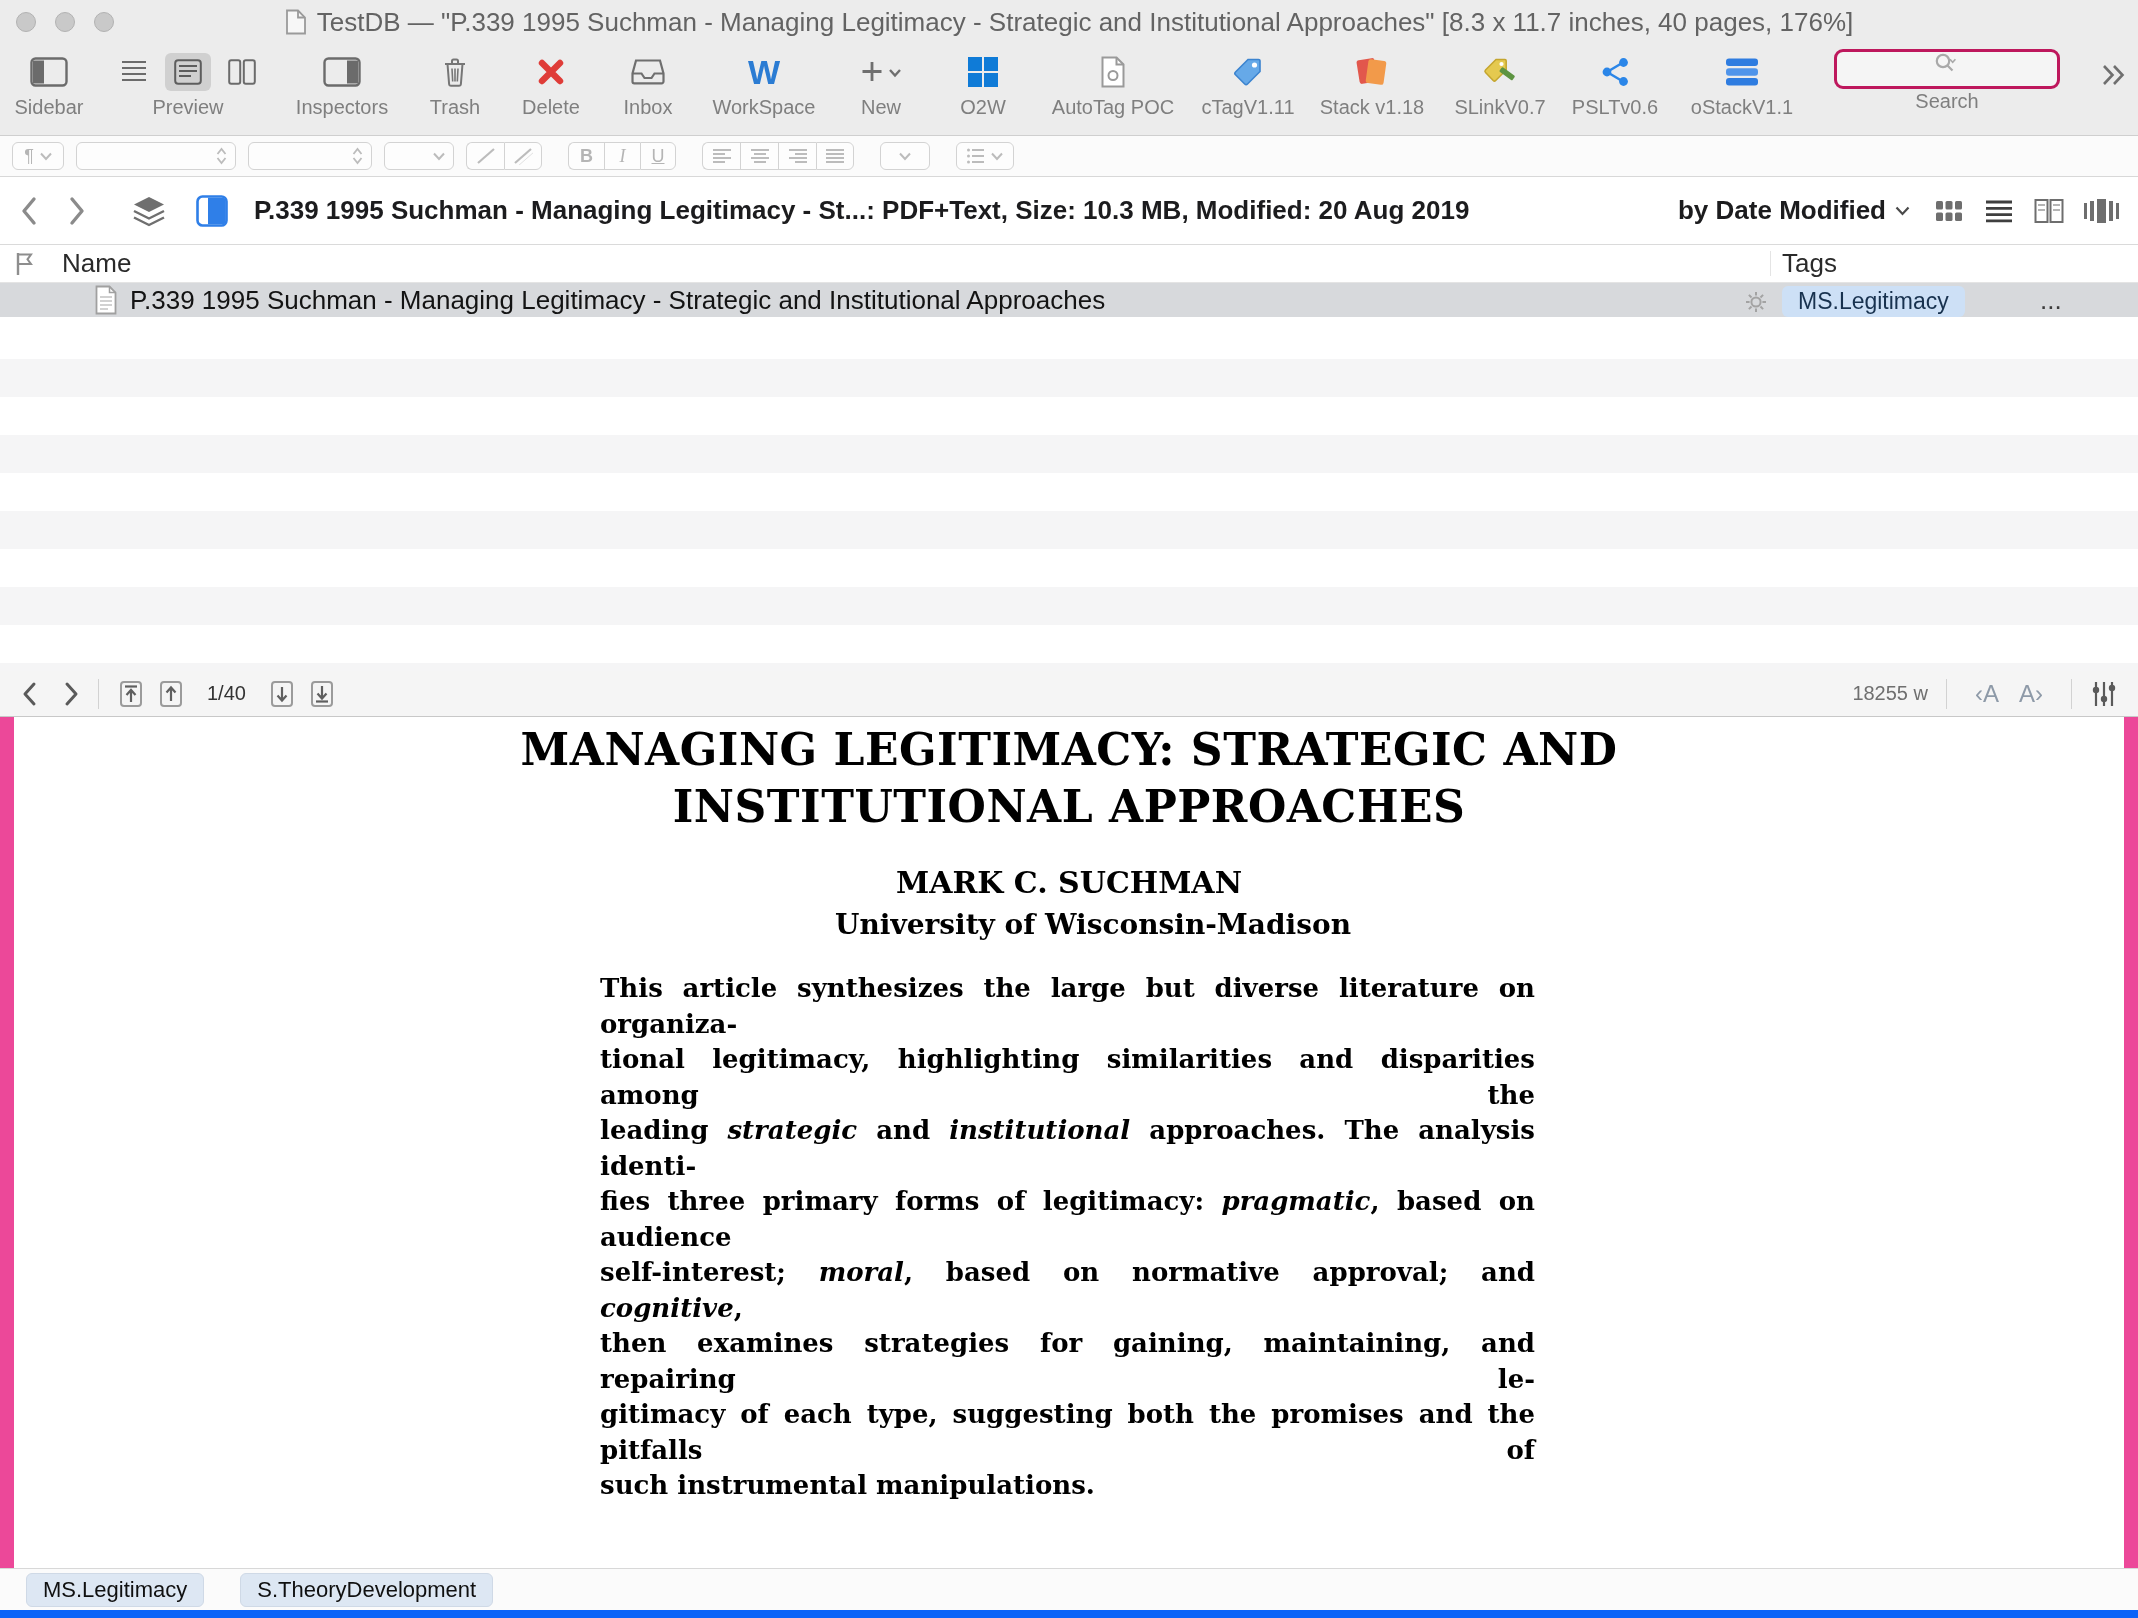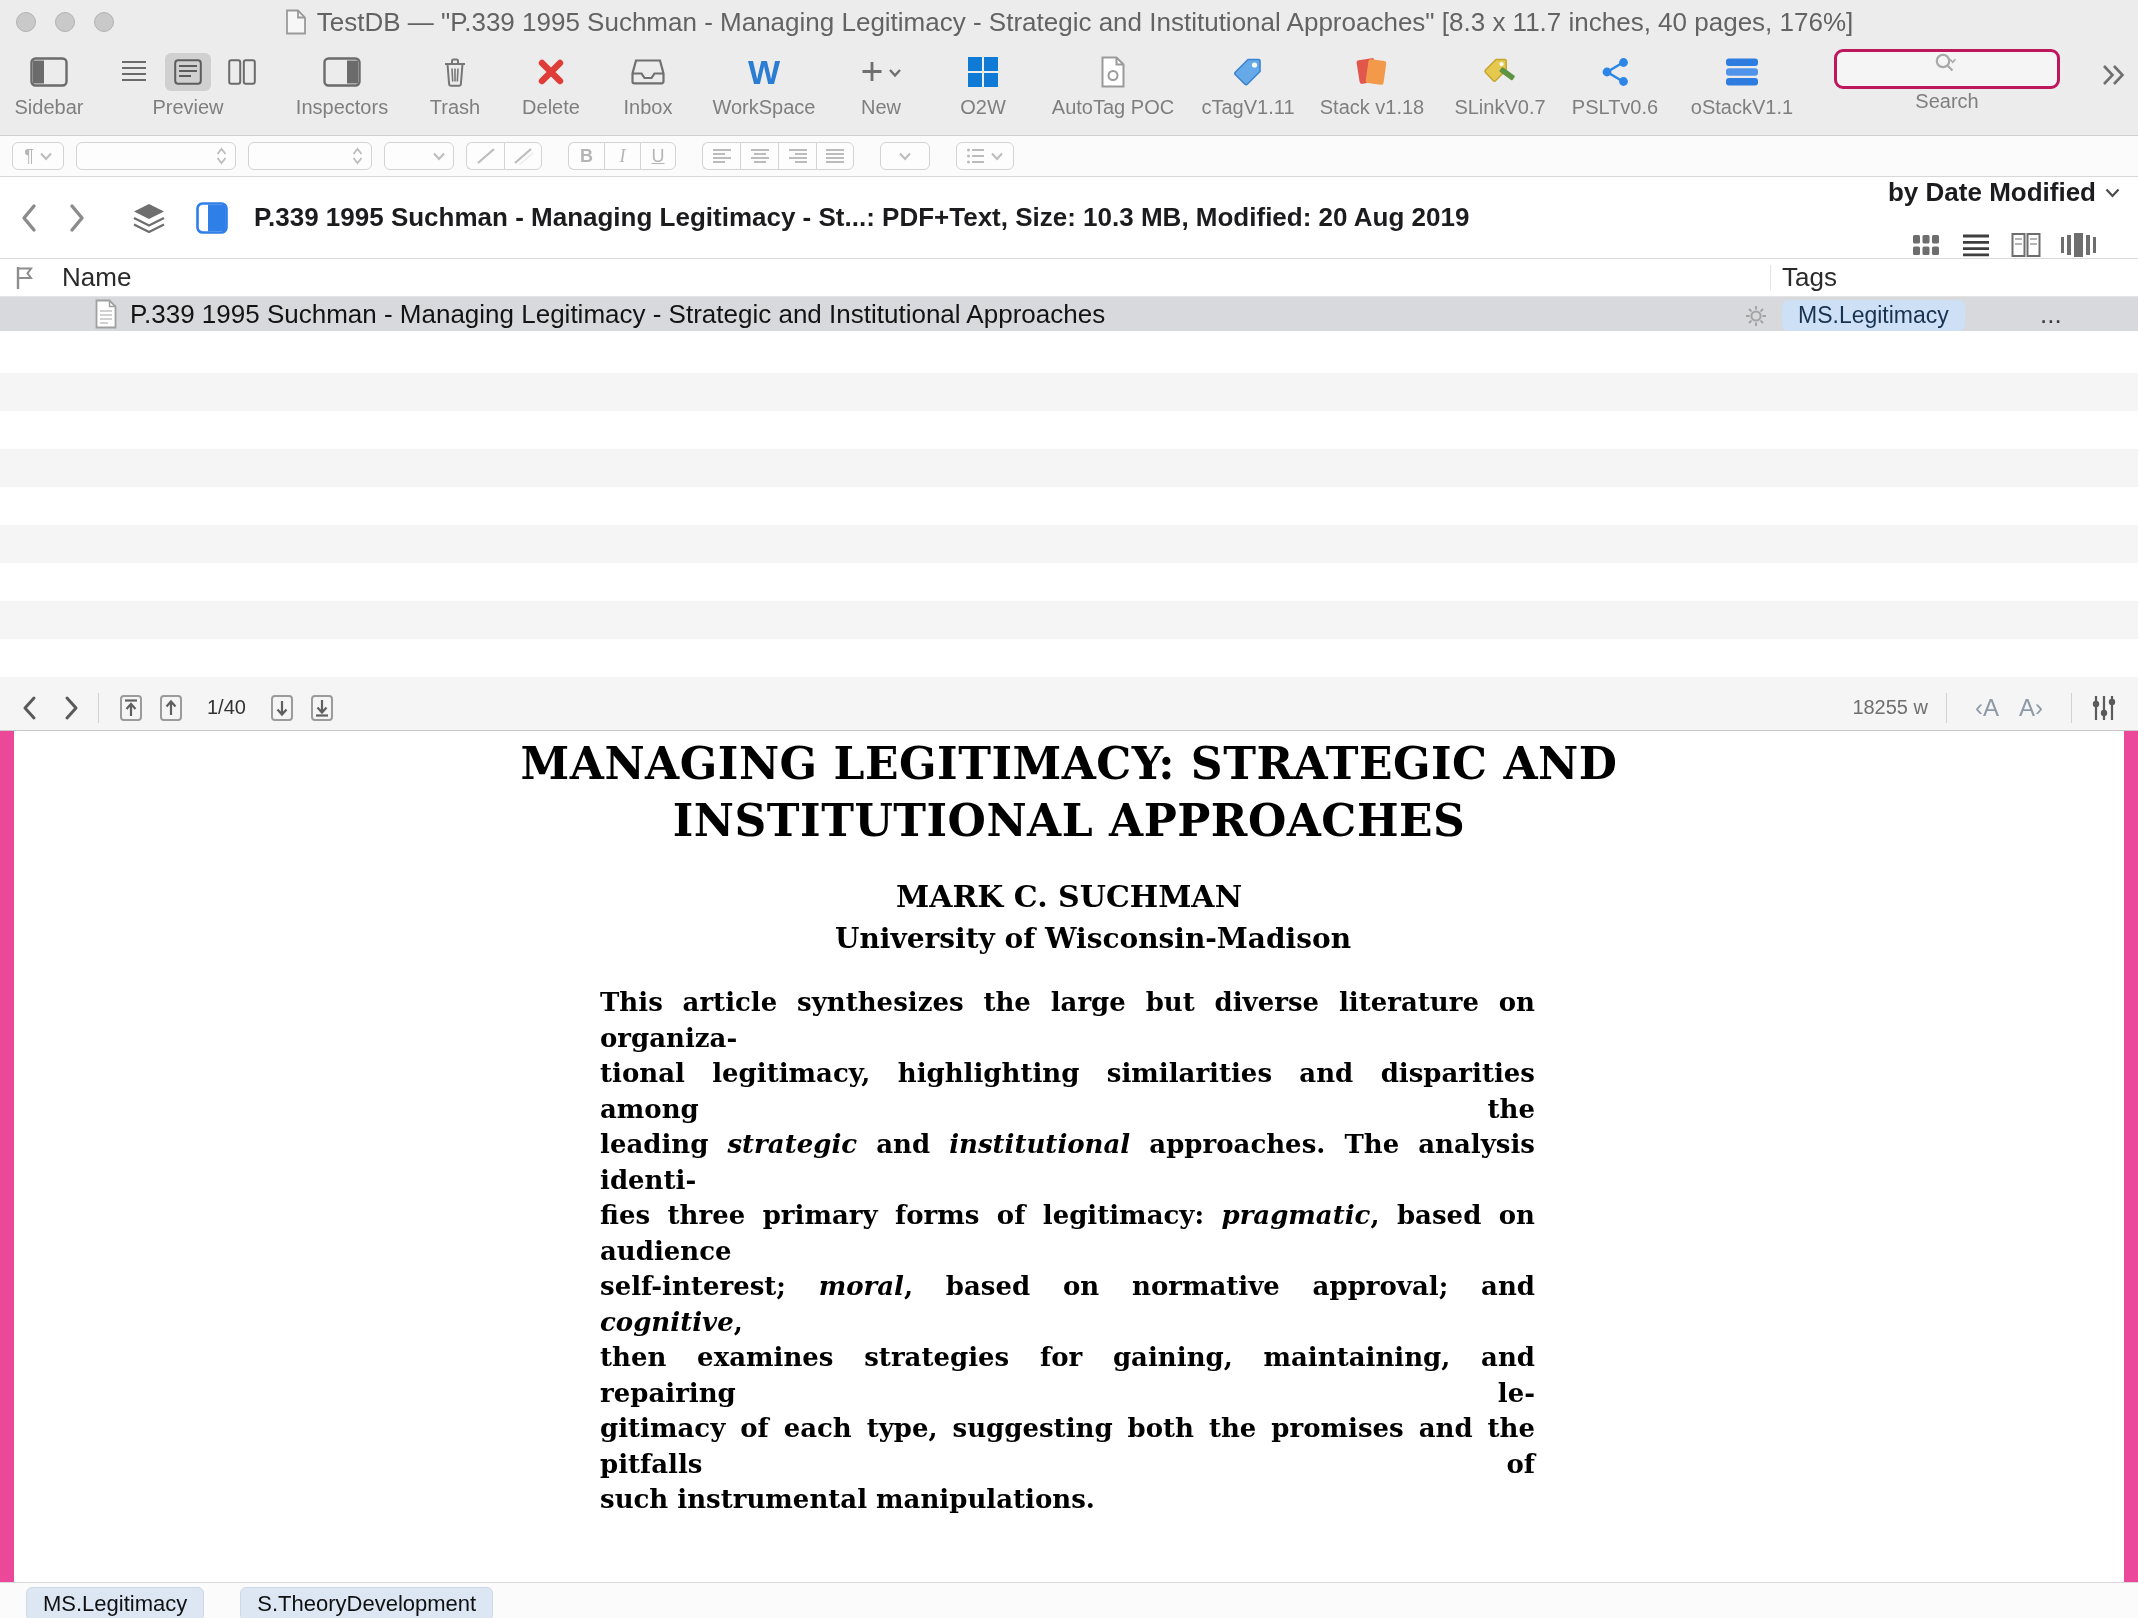--- a/index.html
+++ b/index.html
@@ -31,21 +31,21 @@
   .fb-group .fb-ctl { border-radius:0; border-right-width:0; }
   .fb-group .fb-ctl:first-child { border-radius:6px 0 0 6px; }
   .fb-group .fb-ctl:last-child { border-radius:0 6px 6px 0; border-right-width:1px; }
   .fb-i { font-style:italic; font-family:"Liberation Serif", serif; }
   .fb-u { text-decoration:underline; }
 
   
   .navbar { flex:0 0 68px; background:#fff; border-bottom:1px solid #dadada; display:flex; align-items:center; padding:0 18px; }
   .navchev { display:flex; align-items:center; gap:26px; }
   .path { flex:1 1 auto; overflow:hidden; white-space:nowrap; font-size:26px; font-weight:600; color:#1c1c1e; margin:0 26px; }
-  .nav-right { display:flex; align-items:center; gap:24px;flex-direction:column; }
+  .nav-right { display:flex; align-items:center; gap:24px; }
   .sortgrp { display:flex; align-items:center; gap:9px; font-size:26px; font-weight:600; color:#1c1c1e; white-space:nowrap; }
   .viewicons { display:flex; align-items:center; gap:20px; }
 
   
   .listheader { flex:0 0 38px; background:#fff; border-bottom:1px solid #e4e4e4; position:relative; display:flex; align-items:center; font-size:26px; color:#2a2a2a; }
   .lh-name { margin-left:26px; }
   .lh-flag { margin-left:14px; display:flex; }
   .lh-sep { position:absolute; left:1770px; top:6px; bottom:6px; width:1px; background:#e4e4e4; }
   .lh-tags { position:absolute; left:1782px; }
   .listarea { flex:0 0 388px; background:#fff; position:relative; }

